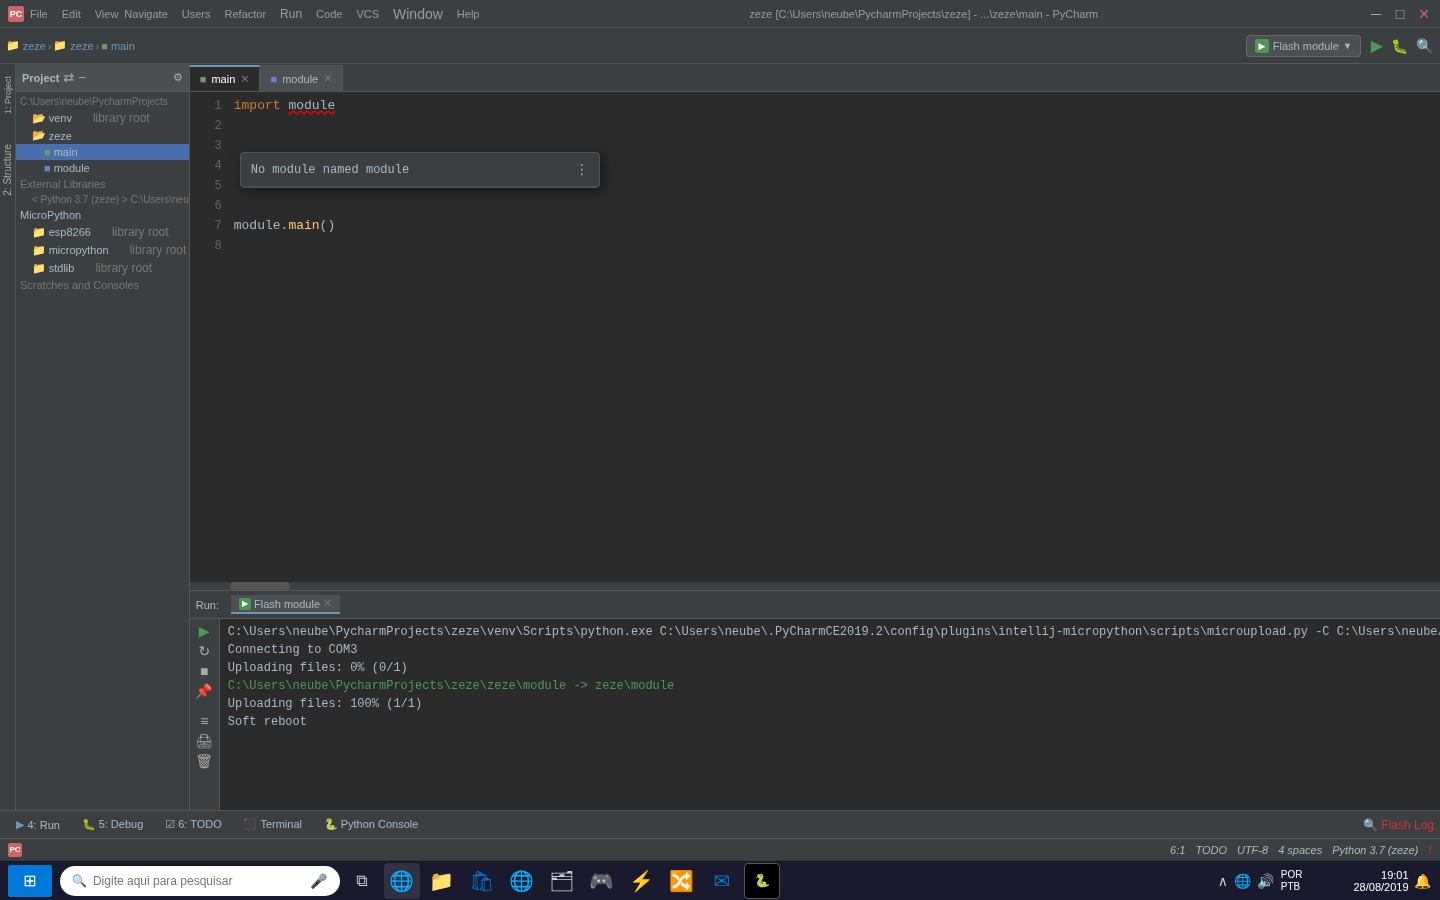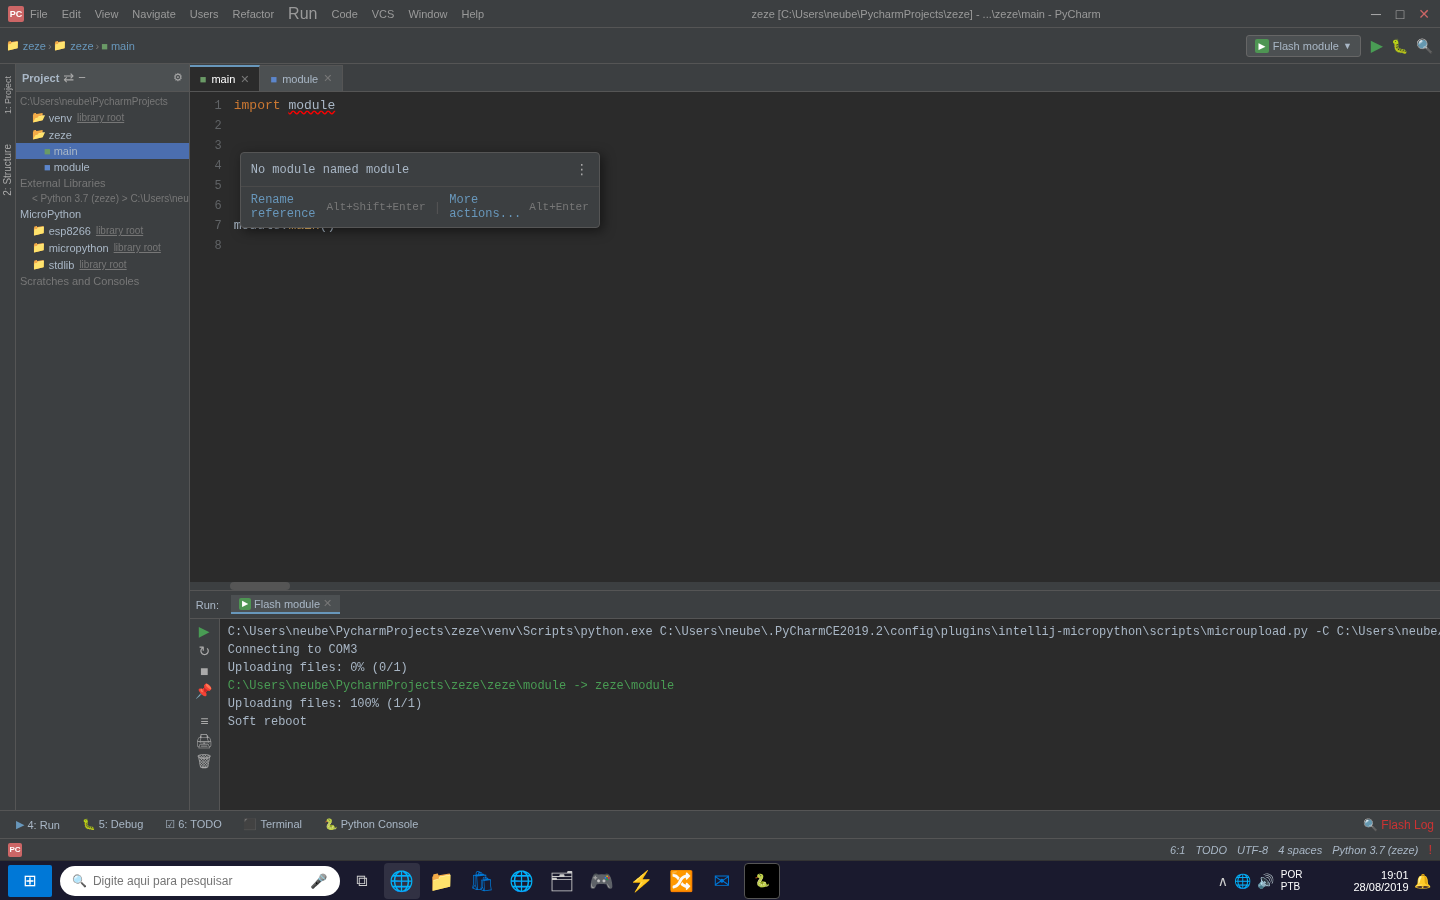--- a/index.html
+++ b/index.html
@@ -45,21 +45,21 @@
     .panel-gear { color: #aaa; margin-left: auto; cursor: pointer; }
     #project-tree { flex: 1; overflow: auto; padding: 2px 0; }
     .tree-item { padding: 2px 0; cursor: pointer; display: flex; align-items: center; gap: 3px; font-size: 11px; white-space: nowrap; }
     .tree-item.selected { background: #4b6eaf; }
     .tree-indent-0 { padding-left: 4px; }
     .tree-indent-1 { padding-left: 16px; }
     .tree-indent-2 { padding-left: 28px; }
     .folder-icon { color: #f0a030; font-size: 11px; }
     .file-icon-green { color: #6a9a66; font-size: 11px; }
     .file-icon-blue { color: #5c86cc; font-size: 11px; }
-    .label-muted { color: #777; font-size: 10px; margin-left: 2px; text-decoration: underline; }
+    .label-muted { color: #777; font-size: 12px; margin-left: 18px; }
 
     
     #editor-area { flex: 1; display: flex; flex-direction: column; }
     #editor-tabs {
       height: 28px; background: #3c3f41; display: flex; align-items: flex-end; border-bottom: 1px solid #555;
     }
     .editor-tab {
       height: 26px; padding: 0 10px; display: flex; align-items: center; gap: 5px;
       cursor: pointer; font-size: 11px; color: #a9b7c6; background: #4c5052;
       border-right: 1px solid #555; border-top: 1px solid #555;
@@ -153,27 +153,27 @@
   </style>
 </head>
 <body>
 
 <div id="title-bar">
   <div id="title-bar-left">
     <div class="pc-logo">PC</div>
     <span style="font-size:11px; color:#9a9a9a; cursor:pointer">File</span>
     <span style="font-size:11px; color:#9a9a9a; cursor:pointer; margin-left:8px">Edit</span>
     <span style="font-size:11px; color:#9a9a9a; cursor:pointer; margin-left:8px">View</span>
-    <span style="font-size:11px; color:#9a9a9a; cursor:pointer; margin-left:8px">Navigate</span>
+    <span style="font-size:11px; color:#9a9a9a; cursor:pointer; ">Navigate</span>
     <span style="font-size:11px; color:#9a9a9a; cursor:pointer; margin-left:8px">Users</span>
     <span style="font-size:11px; color:#9a9a9a; cursor:pointer; margin-left:8px">Refactor</span>
-    <span style="font-size:16px; color:#9a9a9a; cursor:pointer; margin-left:8px">Run</span>
+    <span style="font-size:12px; color:#9a9a9a; cursor:pointer; margin-left:8px">Run</span>
     <span style="font-size:11px; color:#9a9a9a; cursor:pointer; margin-left:8px">Code</span>
     <span style="font-size:11px; color:#9a9a9a; cursor:pointer; margin-left:8px">VCS</span>
-    <span style="font-size:11px; color:#9a9a9a; cursor:pointer; margin-left:8px">Window</span>
+    <span style="font-size:14px; color:#9a9a9a; cursor:pointer; margin-left:8px">Window</span>
     <span style="font-size:11px; color:#9a9a9a; cursor:pointer; margin-left:8px">Help</span>
   </div>
   <div id="title-bar-center">zeze [C:\Users\neube\PycharmProjects\zeze] - ...\zeze\main - PyCharm</div>
   <div id="title-bar-controls">
     <div class="title-ctrl">─</div>
     <div class="title-ctrl">□</div>
     <div class="title-ctrl" style="color:#cc6666;">✕</div>
   </div>
 </div>
 
@@ -285,27 +285,20 @@
       </div>
     </div>
 
     <div id="code-editor">
 
       <div id="tooltip-popup">
         <div id="tooltip-header">
           <span id="tooltip-header-text">No module named module</span>
           <span id="tooltip-menu-icon">⋮</span>
         </div>
-        <div id="tooltip-actions">
-          <a class="tooltip-action-link">Rename reference</a>
-          <span class="tooltip-action-shortcut">Alt+Shift+Enter</span>
-          <span class="tooltip-action-sep">|</span>
-          <a class="tooltip-action-link">More actions...</a>
-          <span class="tooltip-action-shortcut">Alt+Enter</span>
-        </div>
       </div>
 
       <div class="code-line">
         <span class="line-num">1</span>
         <span class="code-content"><span class="kw-import">import</span> <span style="color:#a9b7c6; text-decoration: underline wavy red;">module</span></span>
       </div>
 
       <div class="code-line">
           <span class="line-num">2</span>
           <span class="code-content"></span>

